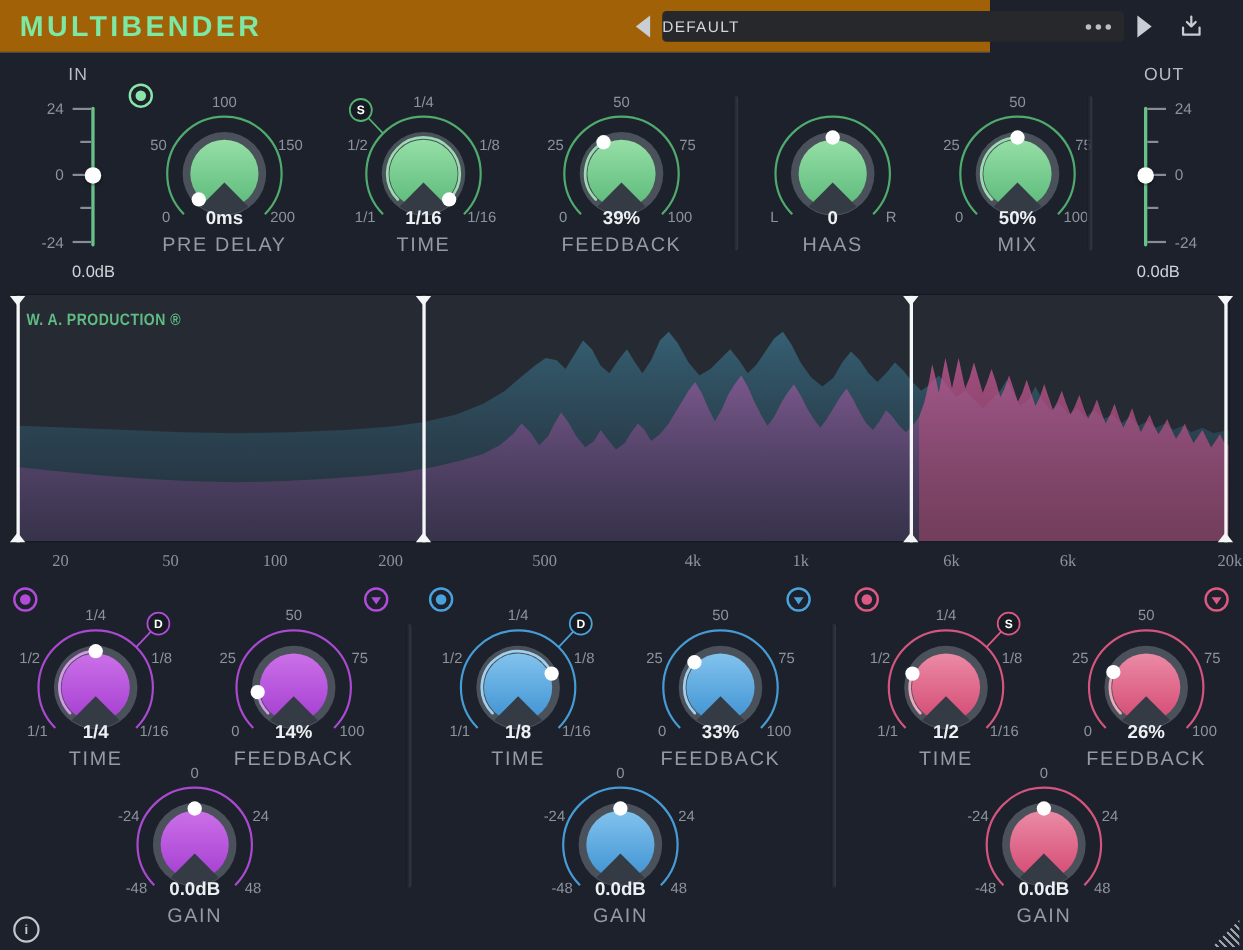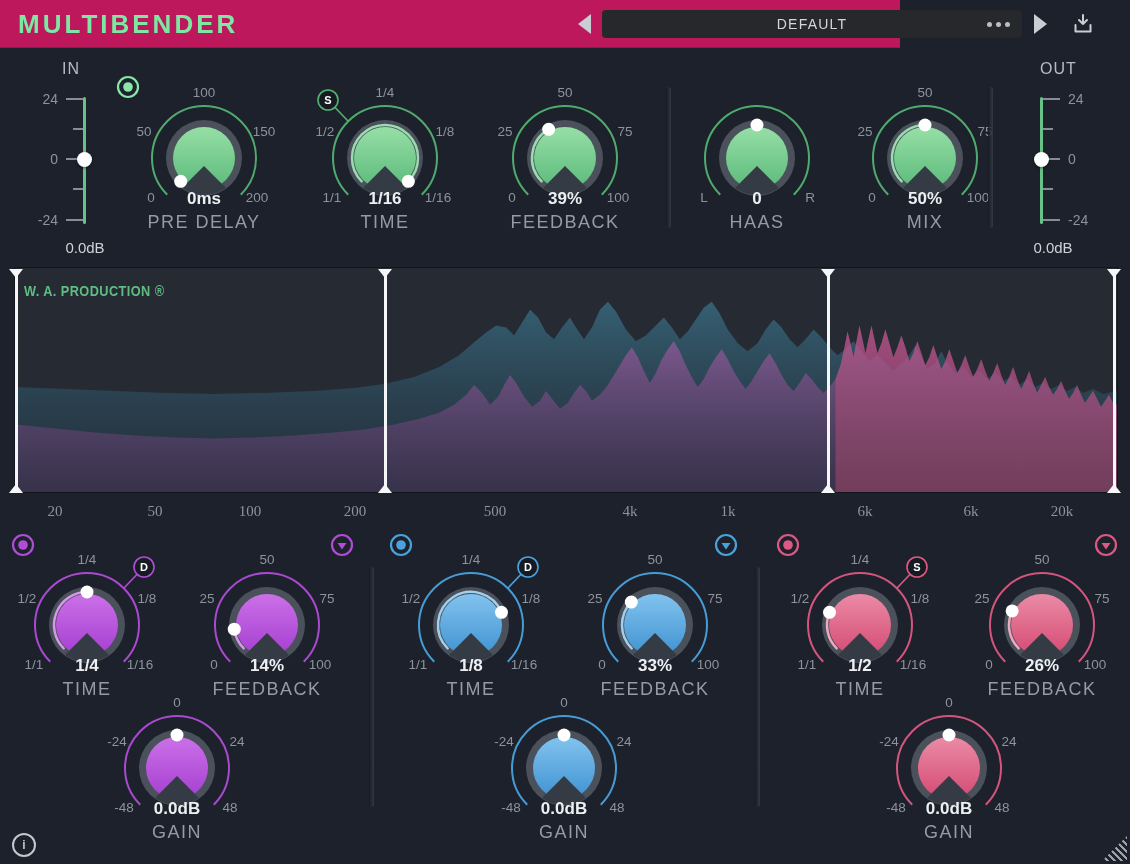--- a/index.html
+++ b/index.html
@@ -1,26 +1,26 @@
 <!DOCTYPE html>
 <html><head>
 <meta charset="utf-8">
 <style>
   html,body{margin:0;padding:0;background:#10141a;}
   .app{position:relative;width:1130px;height:864px;background:#1c212b;overflow:hidden;
        font-family:"Liberation Sans",sans-serif;-webkit-font-smoothing:antialiased;}
   .abs{position:absolute;}
   
-  .topbar{position:absolute;left:0;top:0;width:900px;height:48px;background:#be185d;border-bottom:1px solid #3d4452;box-sizing:border-box;}
+  .topbar{position:absolute;left:0;top:0;width:900px;height:48px;background:#a16207;border-bottom:1px solid #3d4452;box-sizing:border-box;}
   .logo{position:absolute;left:18px;top:9px;font-size:26px;font-weight:800;letter-spacing:3px;color:#7ce8a3;}
   .arrow{position:absolute;top:14px;width:0;height:0;border-top:10px solid transparent;border-bottom:10px solid transparent;cursor:pointer;}
   .arrow.prev{left:578px;border-right:13px solid #c9ced4;}
   .arrow.next{left:1034px;border-left:13px solid #c9ced4;}
   .preset{position:absolute;left:602px;top:10px;width:420px;height:28px;background:#27282b;border-radius:4px;}
-  .preset-name{position:absolute;left:0;right:0;top:6px;text-align:center;font-size:14px;letter-spacing:1.2px;color:#d4d7db;}
+  .preset-name{position:absolute;left:0;right:0;top:6px;font-size:14px;letter-spacing:1.2px;color:#d4d7db;}
   .preset-dots{position:absolute;right:12px;top:12px;display:flex;gap:4px;}
   .preset-dots i{width:5px;height:5px;border-radius:50%;background:#b9bec5;}
   
   .io-label{position:absolute;font-size:16px;color:#b6bcc4;letter-spacing:1px;}
   .m-track{position:absolute;width:3px;border-radius:2px;background:#67c287;}
   .tick{position:absolute;height:2px;background:#868d97;}
   .m-num{position:absolute;font-size:14px;color:#8d939d;line-height:14px;}
   .m-handle{position:absolute;width:15px;height:15px;border-radius:50%;background:#fff;box-shadow:0 1px 3px rgba(0,0,0,.5);cursor:pointer;}
   .readout{position:absolute;font-size:15px;color:#ced3d9;text-align:center;width:70px;}
   
@@ -265,21 +265,21 @@
   <div class="axis">
       <span style="left: 41px;">20</span>
       <span style="left: 141px;">50</span>
       <span style="left: 236px;">100</span>
       <span style="left: 341px;">200</span>
       <span style="left: 481px;">500</span>
       <span style="left: 616px;">4k</span>
       <span style="left: 714px;">1k</span>
       <span style="left: 851px;">6k</span>
       <span style="left: 957px;">6k</span>
-      <span style="left: 1048px;">20k</span>
+      <span style="left: 1104px;">20k</span>
     </div>
 
   <div class="cbtn" style="left:10px;top:532px;">
     <svg width="26" height="26" viewBox="-13 -13 26 26">
       <circle r="10" fill="none" stroke="#b14cd8" stroke-width="2.2"></circle>
         <circle r="4.8" fill="#b14cd8"></circle>
     </svg>
   </div>
   <div class="cbtn" style="left:329px;top:532px;">
     <svg width="26" height="26" viewBox="-13 -13 26 26">

